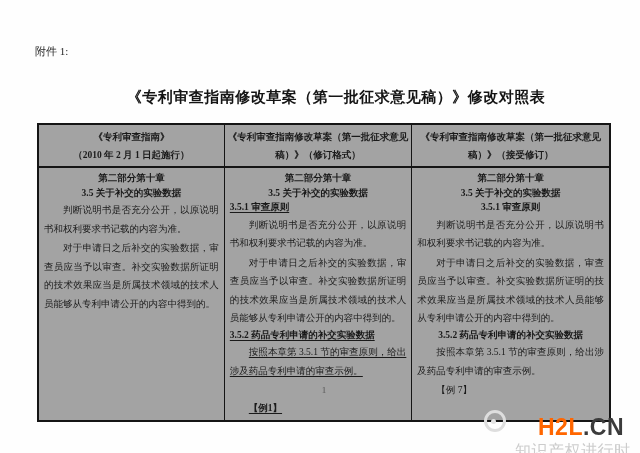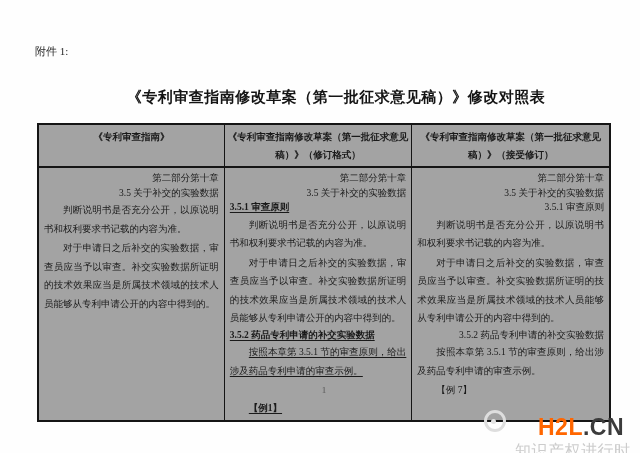--- a/index.html
+++ b/index.html
@@ -52,21 +52,21 @@
   .bcell {
     padding: 3px 5px 4px 5px;
     font-size: 9.5px;
     line-height: 18px;
     color: #1a1a1a;
   }
   .c0 { width: 32.6%; border-right: 1px solid #151515; }
   .c1 { width: 32.9%; border-right: 1px solid #151515; }
   .c2 { width: 34.5%; }
   .blk { margin: 0; }
-  .blk.heading { font-weight: normal; line-height: 14.5px; text-align: right; }
+  .blk.heading { font-weight: bold; line-height: 14.5px; text-align: center; }
   .blk.heading-underline {
     font-weight: bold; line-height: 14.5px;
     text-decoration: underline; text-underline-offset: 2px;
   }
   .blk.para {
     text-indent: 2em; text-align: justify;
     line-height: 18.5px; margin-top: 1px;
   }
   .blk.para-underline {
     text-indent: 2em; text-align: justify;
@@ -142,20 +142,21 @@
 <div class="page">
 
   <div class="attachment">附件 1:</div>
 
   <div class="doc-title">《专利审查指南修改草案（第一批征求意见稿）》修改对照表</div>
 
   <div class="cmp-table">
     <div class="thead">
       <div class="hcell c0">
         <div>《专利审查指南》</div>
+        <div>（2010 年 2 月 1 日起施行）</div>
       </div>
       <div class="hcell c1">
         <div>《专利审查指南修改草案（第一批征求意见</div>
         <div>稿）》（修订格式）</div>
       </div>
       <div class="hcell c2">
         <div>《专利审查指南修改草案（第一批征求意见</div>
         <div>稿）》（接受修订）</div>
       </div>
     </div>

